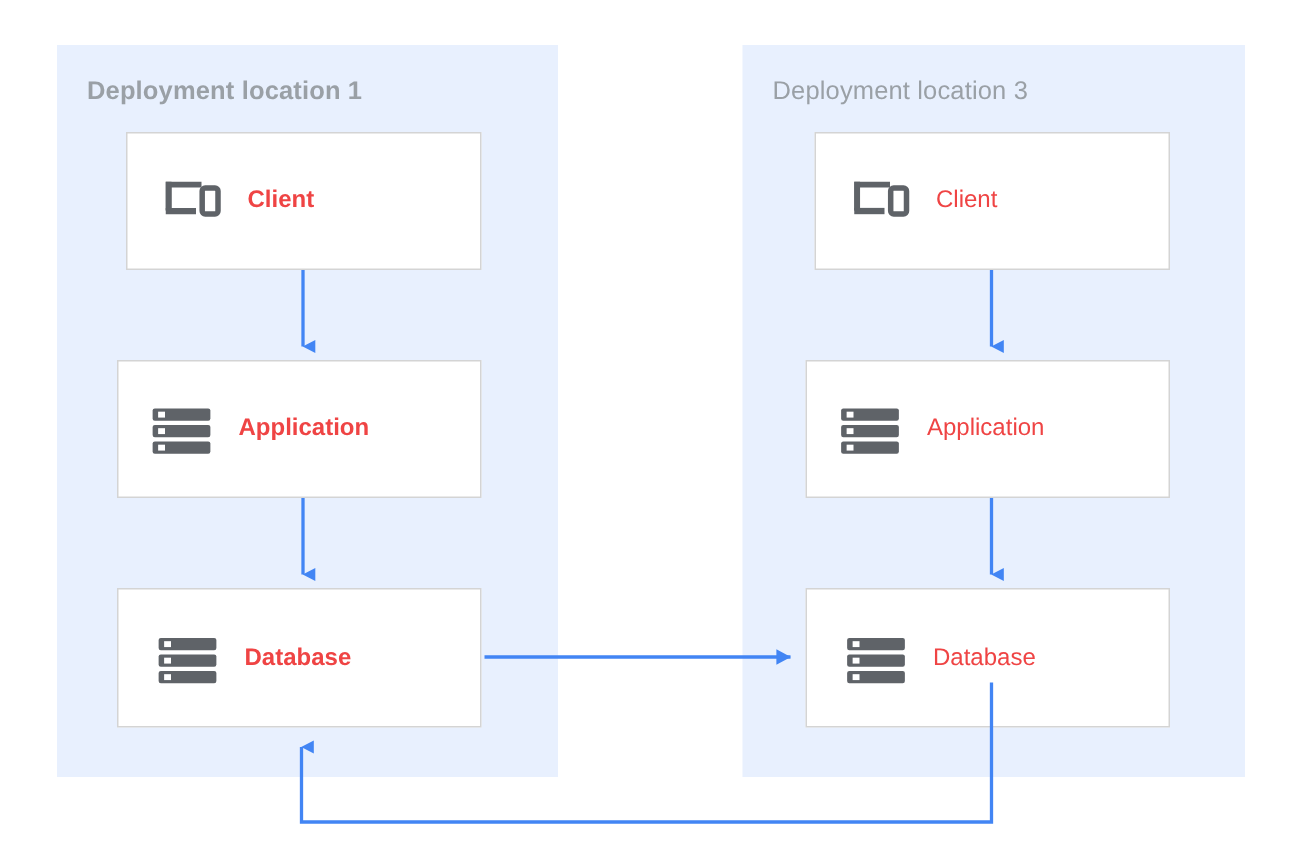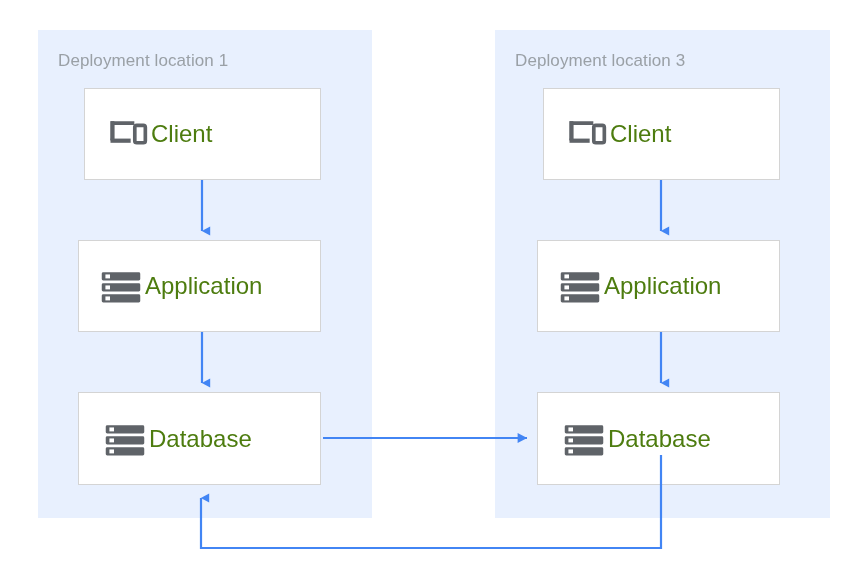--- a/index.html
+++ b/index.html
@@ -21,21 +21,21 @@
     overflow: hidden;
   }
 
   
   .zone {
     position: absolute;
     background: #e8f0fe;
     top: 30px;
     height: 488px;
   }
-  .zone-left  { left: 38px;  width: 334px; }
+  .zone-left  { left: 38px;  width: 334px; font-weight: bold; }
   .zone-right { left: 495px; width: 335px; }
 
   .zone-title {
     position: absolute;
     top: 21px;
     left: 20px;
     font-size: 17px;
     color: #9aa0a6;
     letter-spacing: 0.1px;
     white-space: nowrap;
@@ -45,23 +45,23 @@
   .node {
     position: absolute;
     background: #ffffff;
     border: 1px solid #d4d4d4;
     box-sizing: border-box;
     display: flex;
     align-items: center;
     padding-left: 20px;
   }
   .node-label {
-    font-size: 24px;
-    color: #4d7c0f;
-    margin-left: 2px;
+    font-size: 16px;
+    color: #ef4444;
+    margin-left: 16px;
     white-space: nowrap;
   }
   .node-icon {
     flex: 0 0 auto;
     display: block;
     width: 44px;
     height: 44px;
   }
 
   

